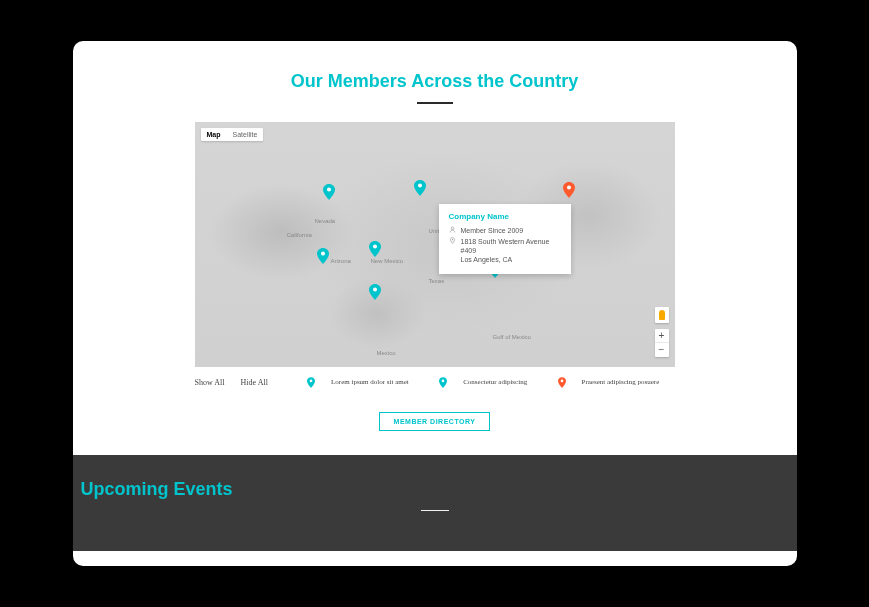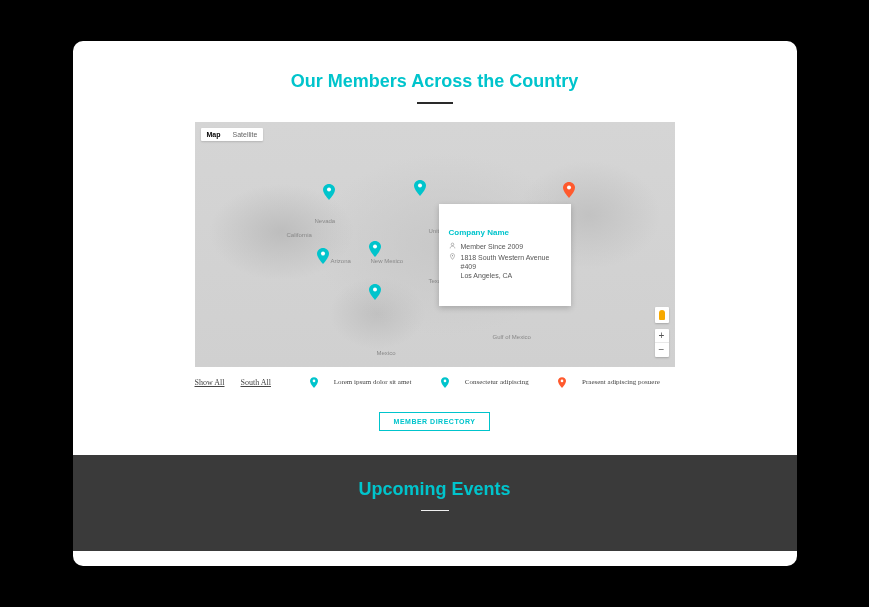--- a/index.html
+++ b/index.html
@@ -68,21 +68,21 @@
 .map-type .inactive { color: #666; }
 .pin {
   position: absolute;
   transform: translate(-50%, -100%);
 }
 .pin svg { display: block; }
 .info-window {
   position: absolute;
   background: #fff;
   width: 132px;
-  padding: 24px 10px;
+  padding: 8px 10px;
   font-size: 7px;
   box-shadow: 0 2px 6px rgba(0,0,0,0.2);
 }
 .info-window::after {
   content: '';
   position: absolute;
   top: 12px;
   left: -5px;
   border: 5px solid transparent;
   border-right-color: #fff;
@@ -131,41 +131,41 @@
 }
 .zoom-btns > div:first-child { border-bottom: 1px solid #e8e8e8; }
 .below-map {
   width: 480px;
   margin: 10px auto 0;
   display: flex;
   align-items: center;
   font-size: 8px;
 }
 .show-hide { display: flex; gap: 16px; color: #444; font-family: Georgia, serif; }
-.show-hide > span { cursor: pointer; text-decoration: underline; }
+.show-hide > span { cursor: pointer; }
 .legend { flex: 1; display: flex; justify-content: space-around; margin-left: 24px; }
 .legend-item { display: flex; align-items: center; gap: 16px; color: #444; font-family: Georgia, serif; font-size: 7px; }
 .legend-item svg { flex-shrink: 0; }
 .dir-btn {
   display: block;
   margin: 24px auto 0;
   border: 1px solid #00c4cc;
   background: #fff;
   color: #00c4cc;
   font-size: 7px;
   font-weight: 700;
   letter-spacing: 0.5px;
   padding: 5px 14px;
   cursor: pointer;
 }
 .events-section {
   margin-top: 24px;
   background: #3a3a3a;
   padding: 24px 8px 40px;
-  text-align: center;
+  text-align: left;
 }
 .events-heading {
   color: #00c4cc;
   font-size: 18px;
   font-weight: 700;
 }
 .divider-light {
   width: 28px;
   height: 1.5px;
   background: #f0f0f0;
@@ -274,21 +274,21 @@
       <div class="zoom-btns">
         <div>+</div>
         <div>−</div>
       </div>
     </div>
   </div>
 
   <div class="below-map">
     <div class="show-hide">
       <span>Show All</span>
-      <span>South All</span>
+      <span>Hide All</span>
     </div>
     <div class="legend">
       <div class="legend-item">
         <svg width="8" height="11" viewBox="0 0 12 16">
             <path fill="#00c4cc" d="M6 0C2.7 0 0 2.5 0 5.6 0 9.8 6 16 6 16s6-6.2 6-10.4C12 2.5 9.3 0 6 0z"></path>
             <circle cx="6" cy="5.6" r="2" fill="#fff"></circle>
           </svg>
         <span>Lorem ipsum dolor sit amet</span>
       </div>
       <div class="legend-item">

